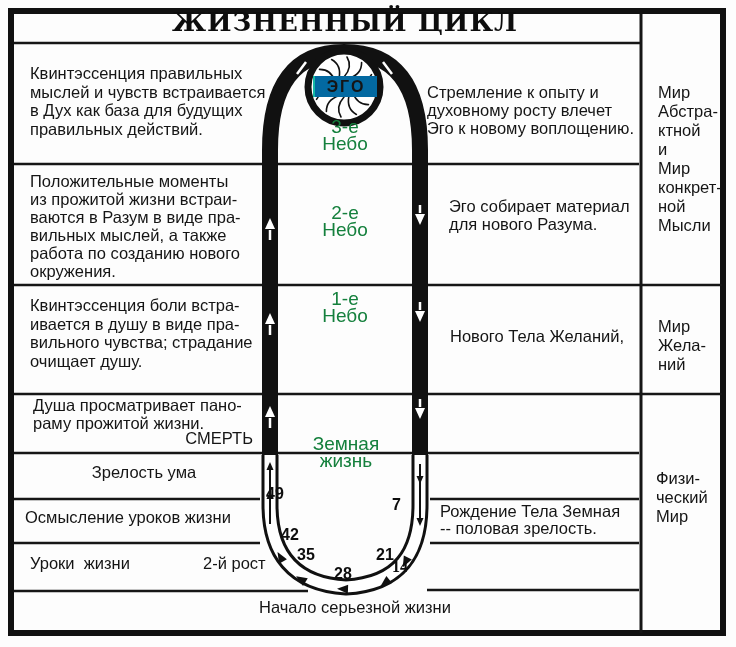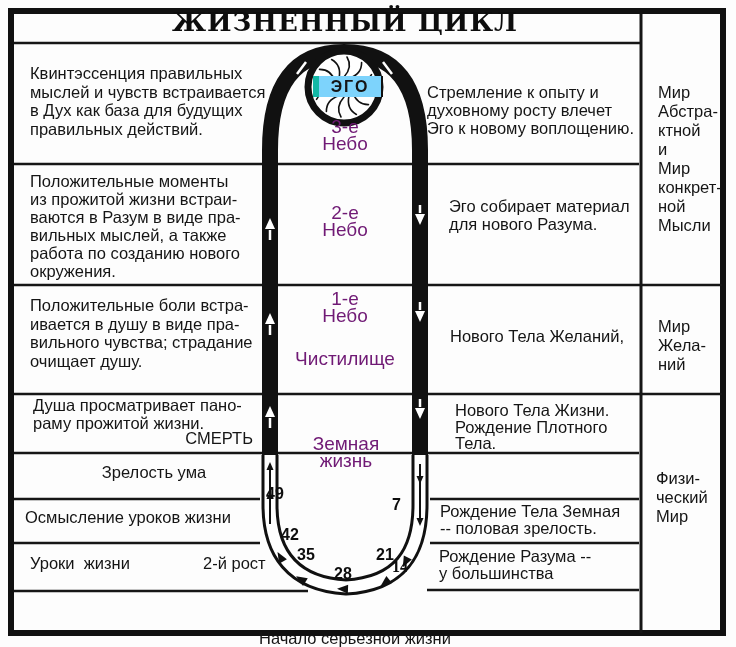--- a/index.html
+++ b/index.html
@@ -4,24 +4,24 @@
 <style>
   html,body{margin:0;padding:0;background:#fff;}
   #canvas{position:relative;width:736px;height:647px;background:#fdfdfd;overflow:hidden;
           font-family:"Liberation Sans",sans-serif;color:#151515;}
   #gfx{position:absolute;left:0;top:0;}
   .txt{position:absolute;white-space:pre;font:16.5px/18.5px "Liberation Sans",sans-serif;color:#151515;}
   .center{text-align:center;}
   .right{text-align:right;}
   .title{font-family:"DejaVu Serif","Liberation Serif",serif;font-weight:bold;
          font-size:26px;letter-spacing:1px;color:#0d0d0d;}
-  .lbl{font-size:19px;line-height:17px;color:#701a75;}
+  .lbl{font-size:19px;line-height:17px;color:#15803d;}
   .num{font-weight:bold;font-size:16px;line-height:16px;color:#0d0d0d;}
-  .ego-band{position:absolute;left:313px;top:76px;width:62px;height:21px;background:#7dd3fc;
-            border-left:6px solid #14b8a6;border-right:2px solid #111;
+  .ego-band{position:absolute;left:313px;top:76px;width:62px;height:21px;background:#0369a1;
+            border-left:2px solid #14b8a6;border-right:2px solid #111;
             font-weight:bold;font-size:16px;letter-spacing:2px;line-height:21px;text-align:center;}
 </style>
 </head>
 <body>
 
 <div id="canvas">
 
   <svg id="gfx" width="736" height="647" viewBox="0 0 736 647">
 
     <rect x="11" y="11" width="712" height="622" fill="none" stroke="#111" stroke-width="6"></rect>
@@ -136,21 +136,20 @@
   <div class="txt title center" style="left:145px;top:13px;width:400px;">ЖИЗНЕННЫЙ ЦИКЛ</div>
 
   <div class="ego-band">ЭГО</div>
 
   <div class="txt lbl center" style="left:305px;top:118px;width:80px;">3-е
 Небо</div>
   <div class="txt lbl center" style="left:305px;top:204px;width:80px;">2-е
 Небо</div>
   <div class="txt lbl center" style="left:305px;top:290px;width:80px;">1-е
 Небо</div>
-  <div class="txt lbl center" style="left:275px;top:350px;width:140px;">Чистилище</div>
   <div class="txt lbl center" style="left:300px;top:435px;width:92px;">Земная
 жизнь</div>
 
   <div class="txt num" style="left:266px;top:486px;">49</div>
   <div class="txt num" style="left:281px;top:527px;">42</div>
   <div class="txt num" style="left:297px;top:547px;">35</div>
   <div class="txt num" style="left:334px;top:566px;">28</div>
   <div class="txt num" style="left:376px;top:547px;">21</div>
   <div class="txt num" style="left:392px;top:559px;font-family:Liberation Serif, serif;">14</div>
   <div class="txt num" style="left:392px;top:497px;">7</div>
@@ -158,46 +157,41 @@
   <div class="txt" style="left:30px;top:64px;">Квинтэссенция правильных
 мыслей и чувств встраивается
 в Дух как база для будущих
 правильных действий.</div>
   <div class="txt" style="left:30px;top:172px;line-height:18px;">Положительные моменты
 из прожитой жизни встраи-
 ваются в Разум в виде пра-
 вильных мыслей, а также
 работа по созданию нового
 окружения.</div>
-  <div class="txt" style="left:30px;top:296px;">Положительные боли встра-
+  <div class="txt" style="left:30px;top:296px;">Квинтэссенция боли встра-
 ивается в душу в виде пра-
 вильного чувства; страдание
 очищает душу.</div>
   <div class="txt" style="left:33px;top:397px;line-height:17.5px;">Душа просматривает пано-
 раму прожитой жизни.</div>
   <div class="txt right" style="left:108px;top:429px;width:145px;">СМЕРТЬ</div>
-  <div class="txt center" style="left:24px;top:463px;width:260px;">Зрелость ума</div>
+  <div class="txt center" style="left:14px;top:463px;width:260px;">Зрелость ума</div>
   <div class="txt" style="left:25px;top:508px;">Осмысление уроков жизни</div>
   <div class="txt" style="left:30px;top:554px;">Уроки  жизни</div>
   <div class="txt" style="left:203px;top:554px;">2-й рост</div>
-  <div class="txt center" style="left:205px;top:598px;width:300px;margin-top:31px;">Начало серьезной жизни</div>
+  <div class="txt center" style="left:205px;top:598px;width:300px;">Начало серьезной жизни</div>
 
   <div class="txt" style="left:427px;top:83px;line-height:18px;">Стремление к опыту и
 духовному росту влечет
 Эго к новому воплощению.</div>
   <div class="txt" style="left:449px;top:197px;line-height:18px;">Эго собирает материал
 для нового Разума.</div>
   <div class="txt" style="left:450px;top:327px;">Нового Тела Желаний,</div>
-  <div class="txt" style="left:455px;top:402px;line-height:16.5px;">Нового Тела Жизни.
-Рождение Плотного
-Тела.</div>
   <div class="txt" style="left:440px;top:503px;line-height:17px;">Рождение Тела Земная
 -- половая зрелость.</div>
-  <div class="txt" style="left:439px;top:548px;line-height:17px;">Рождение Разума --
-у большинства</div>
 
   <div class="txt" style="left:658px;top:83px;line-height:19px;">Мир
 Абстра-
 ктной
 и
 Мир
 конкрет-
 ной
 Мысли</div>
   <div class="txt" style="left:658px;top:317px;line-height:19px;">Мир

